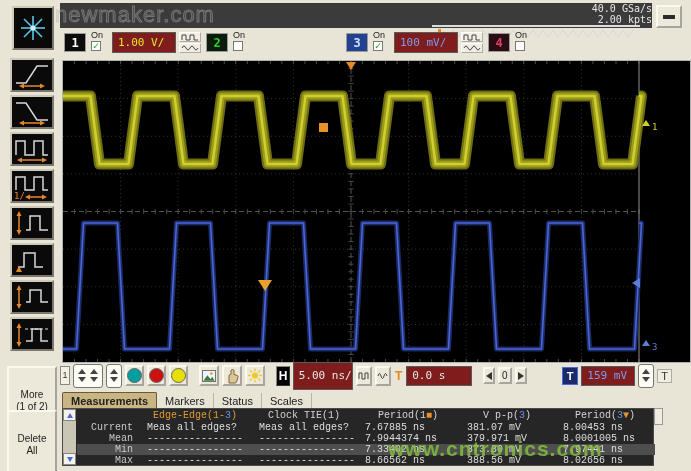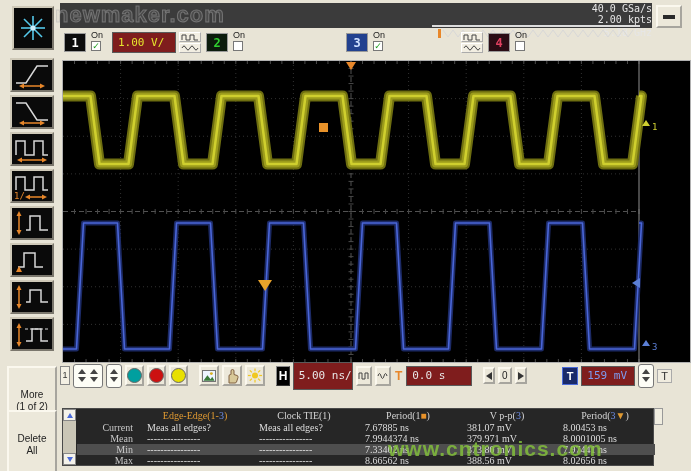--- a/index.html
+++ b/index.html
@@ -42,35 +42,35 @@
   .sqbtn{width:20px;height:21px;padding:0;display:flex;align-items:center;justify-content:center;}
   .arrbtn{width:14px;height:17px;padding:0;display:flex;align-items:center;justify-content:center;}
   .tri-l{width:0;height:0;border-top:4px solid transparent;border-bottom:4px solid transparent;border-right:6px solid #333;}
   .tri-r{width:0;height:0;border-top:4px solid transparent;border-bottom:4px solid transparent;border-left:6px solid #333;}
   
   #tabs{left:62px;top:390px;height:18px;display:flex;align-items:flex-end;font-size:11px;color:#222;}
   .tab{padding:2px 8px 1px 8px;border-right:1px solid #b8b4a4;white-space:nowrap;}
   .tab.active{background:#c9b583;border:1px solid #6a5a34;border-bottom:none;font-weight:bold;border-radius:2px 2px 0 0;}
   
   #mtable{left:62px;top:408px;width:592px;height:58px;background:#262626;border:1px solid #4a4a4a;box-sizing:border-box;
-    font-family:Liberation Serif, serif;font-size:10px;color:#dedede;}
+    font-family:Liberation Mono, monospace;font-size:10px;color:#dedede;}
   #mscroll{position:absolute;left:0;top:0;width:13px;height:56px;background:#cac6b6;display:flex;flex-direction:column;justify-content:space-between;}
   .scrbox{width:13px;height:12px;background:#f4f2ea;border:1px solid #888;box-sizing:border-box;display:flex;align-items:center;justify-content:center;}
   .scr-up{width:0;height:0;border-left:3px solid transparent;border-right:3px solid transparent;border-bottom:5px solid #4a6ad8;}
   .scr-dn{width:0;height:0;border-left:3px solid transparent;border-right:3px solid transparent;border-top:5px solid #4a6ad8;}
   #mgrid{position:absolute;left:14px;top:0;width:578px;}
   .mt-row{display:grid;grid-template-columns:62px 112px 106px 102px 96px 100px;height:11px;line-height:11px;white-space:nowrap;}
   .mt-row.hdr{height:13px;line-height:13px;}
   .mt-row.alt{background:#4e4e4e;}
   .mt-lbl{text-align:right;padding-right:6px;color:#c8c8c8;}
   .mt-h{text-align:center;}
   .mt-v{padding-left:8px;}
   #rscroll{left:654px;top:408px;width:9px;height:17px;background:#f0ede0;border:1px solid #999;box-sizing:border-box;}
   
-  #wm-top{left:55px;top:2px;font-size:22px;font-weight:bold;letter-spacing:1px;
+  #wm-top{left:55px;top:2px;font-size:22px;font-weight:normal;letter-spacing:1px;
     color:rgba(190,190,190,0.12);-webkit-text-stroke:1px rgba(175,175,175,0.45);pointer-events:none;}
   #wm-bot{left:388px;top:437px;font-size:21px;font-weight:bold;letter-spacing:1px;color:rgba(130,190,60,0.85);pointer-events:none;}
 </style>
 </head>
 <body>
 
 <div id="app">
 
   <div id="launch" class="abs">
     <svg width="30" height="30" viewBox="0 0 30 30">
@@ -123,20 +123,21 @@
   <div class="abs ongrp" style="left:233px;top:30px">
     <span class="onlbl">On</span>
     <span class="cbx"></span>
   </div>
 
   <div class="abs chnum" style="left:346px;top:33px;background:#22418f;color:#cfe0ff">3</div>
   <div class="abs ongrp" style="left:373px;top:30px">
     <span class="onlbl">On</span>
     <span class="cbx">✓</span>
   </div>
+  <div class="abs blackfield" style="left:394px;top:32px;width:64px;height:21px;color:#7d9cf0">100 mV/</div>
   <div class="abs minis" style="left:461px;top:32px">
     <div class="mini">
       <svg width="18" height="8" viewBox="0 0 18 8">
           <polyline points="1,7 1,2 5,2 5,7 9,7 9,2 13,2 13,7 17,7" fill="none" stroke="#444" stroke-width="1"></polyline>
         </svg>
     </div>
     <div class="mini">
       <svg width="18" height="8" viewBox="0 0 18 8">
           <path d="M1,4 Q3,0 5,4 T9,4 T13,4 T17,4" fill="none" stroke="#444" stroke-width="1"></path>
         </svg>
@@ -531,20 +532,26 @@
     <div class="blackfield" style="width:64px;height:20px;color:#7d9cf0">159 mV</div>
     <div class="spinpanel" style="width:17px">
       <span class="spincol">
           <span class="tri-up"></span>
           <span class="tri-dn"></span>
         </span>
     </div>
     <div style="font-size:11px;color:#333;border:1px solid #aaa;padding:0 3px;background:#f0ecdf">T</div>
   </div>
 
+  <div id="tabs" class="abs">
+    <div class="tab active">Measurements</div>
+    <div class="tab">Markers</div>
+    <div class="tab">Status</div>
+    <div class="tab">Scales</div>
+  </div>
 
   <div id="mtable" class="abs">
     <div id="mscroll">
       <div class="scrbox">
           <span class="scr-up"></span>
         </div>
       <div class="scrbox">
           <span class="scr-dn"></span>
         </div>
     </div>

